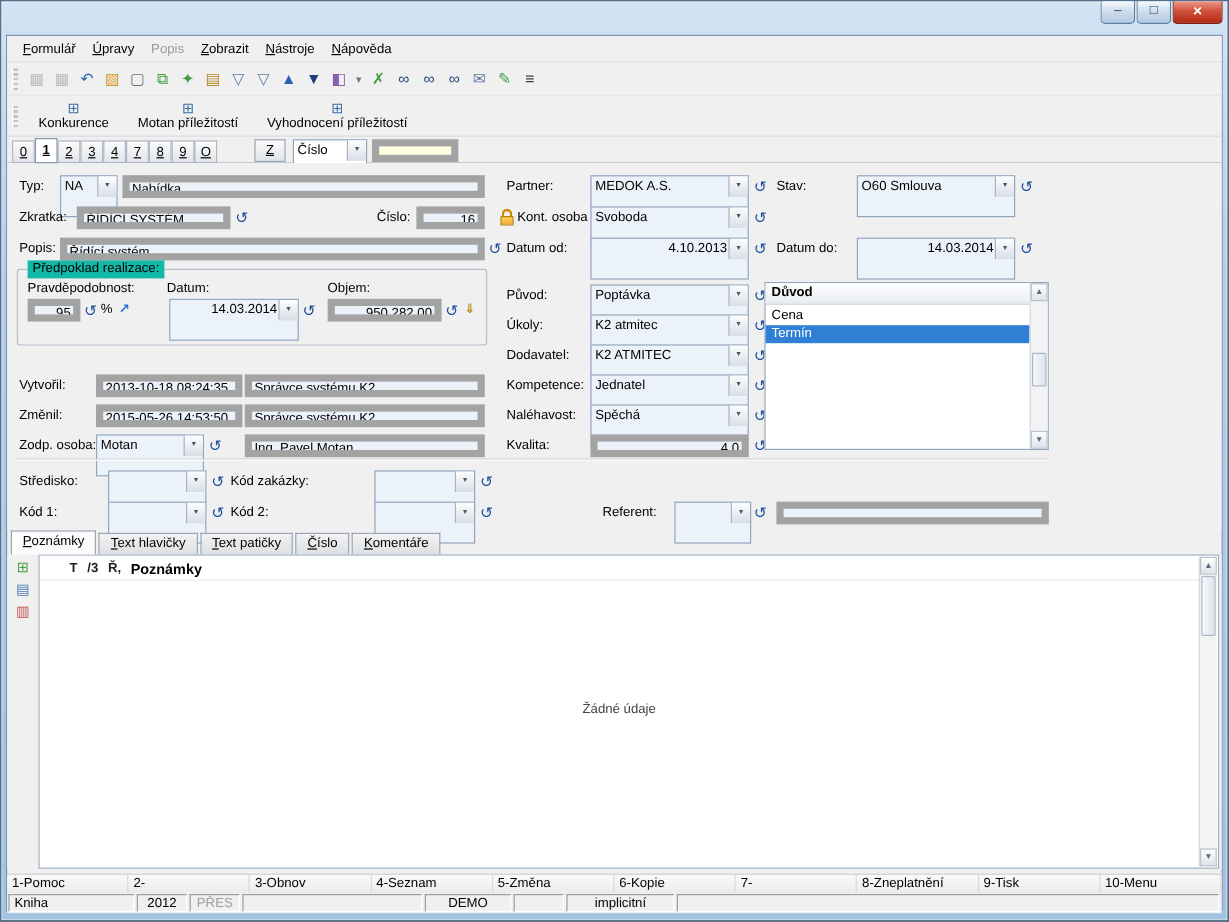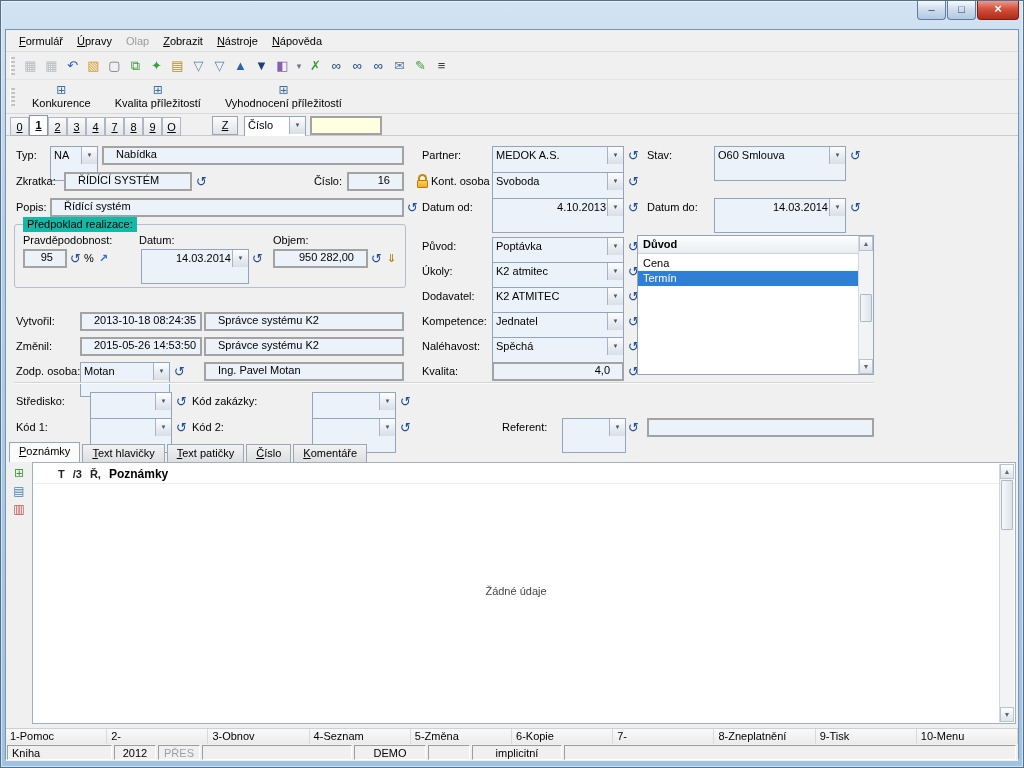--- a/index.html
+++ b/index.html
@@ -26,21 +26,21 @@
 .toolbar2{position:absolute;left:0;top:50px;right:0;height:34px;background:#f0f0f0;border-bottom:1px solid #d8d8d8;display:flex;align-items:stretch;padding-left:4px}
 .bigbtn{display:flex;flex-direction:column;align-items:center;justify-content:center;padding:1px 10px;margin:1px;border:1px solid transparent;border-radius:2px;cursor:pointer}
 .bicon{font-size:12px;line-height:13px;color:#3b6ea5}
 .blabel{line-height:13px}
 .tabstrip{position:absolute;left:0;top:84px;right:0;height:22px;background:#f0f0f0;border-bottom:1px solid #c3ccd6}
 .rtab{position:absolute;top:3px;width:19px;height:19px;text-align:center;line-height:18px;background:linear-gradient(#fbfbfb,#e2e5e9);border:1px solid #aeb8c4;cursor:pointer;text-decoration:underline}
 .rtab.active{top:1px;height:21px;background:#fff;border-color:#8594a6;font-weight:bold;z-index:2}
 .zbtn{position:absolute;left:206px;top:2px;width:26px;height:19px;text-align:center;line-height:17px;background:linear-gradient(#fbfbfb,#dfe3e8);border:1px solid #9aa6b4;cursor:pointer;text-decoration:underline}
 .form{position:absolute;left:0;top:106px;right:0;height:306px;background:#f0f0f0}
 .lbl{position:absolute;line-height:19px;white-space:nowrap}
-.fld{position:absolute;height:19px;background:#ecf2f9;border:2px solid #a3a3a3;line-height:17px;padding:0 12px;overflow:hidden;white-space:nowrap;font:inherit}
+.fld{position:absolute;height:19px;background:#ecf2f9;border:6px solid #a3a3a3;line-height:17px;padding:0 2px;overflow:hidden;white-space:nowrap;font:inherit}
 .fld.num{text-align:right}
 .fld.ylw{background:#ffffe1}
 .combo{position:absolute;height:35px;background:#ecf2f9;border:1px solid #93a5bd;cursor:pointer}
 .combo .val{position:absolute;left:3px;right:17px;top:0;bottom:0;line-height:17px;overflow:hidden;white-space:nowrap}
 .combo.num .val{text-align:right}
 .combo .arrow{position:absolute;right:0;top:0;width:16px;height:17px;background:linear-gradient(#fdfdfd,#d9dfe7);border-left:1px solid #a8b4c4;font-size:6px;line-height:16px;text-align:center;color:#44566c}
 .rv{position:absolute;width:15px;height:19px;line-height:19px;text-align:center;color:#1f4f9f;font-size:13px;cursor:pointer}
 .mini{position:absolute;line-height:19px}
 .trend{position:absolute;width:15px;line-height:19px;text-align:center;color:#2a6fd4;font-weight:bold;cursor:pointer}
 .calcic{position:absolute;width:15px;line-height:19px;text-align:center;color:#b8860b;font-weight:bold;cursor:pointer}
@@ -85,21 +85,21 @@
     <span class="win-btn">–</span>
     <span class="win-btn">□</span>
     <span class="win-btn close">×</span>
   </div>
 
   <div class="client">
 
     <div class="menubar">
       <span class="menu-item">Formulář</span>
       <span class="menu-item">Úpravy</span>
-      <span class="menu-item disabled">Olap</span>
+      <span class="menu-item disabled">Popis</span>
       <span class="menu-item">Zobrazit</span>
       <span class="menu-item">Nástroje</span>
       <span class="menu-item">Nápověda</span>
     </div>
 
     <div class="toolbar1">
       <span class="grip"></span>
       <span class="ticon c-dis">▦</span>
       <span class="ticon c-dis">▦</span>
       <span class="ticon c-blue">↶</span>
@@ -124,21 +124,21 @@
     </div>
 
     <div class="toolbar2">
       <span class="grip" style="align-self:center"></span>
       <div class="bigbtn">
         <span class="bicon">⊞</span>
         <span class="blabel">Konkurence</span>
       </div>
       <div class="bigbtn">
         <span class="bicon">⊞</span>
-        <span class="blabel">Kvalita příležitostí</span>
+        <span class="blabel">Motan příležitostí</span>
       </div>
       <div class="bigbtn">
         <span class="bicon">⊞</span>
         <span class="blabel">Vyhodnocení příležitostí</span>
       </div>
     </div>
 
     <div class="tabstrip">
       <span class="rtab" style="left:4px">0</span>
       <span class="rtab active" style="left:23px">1</span>

